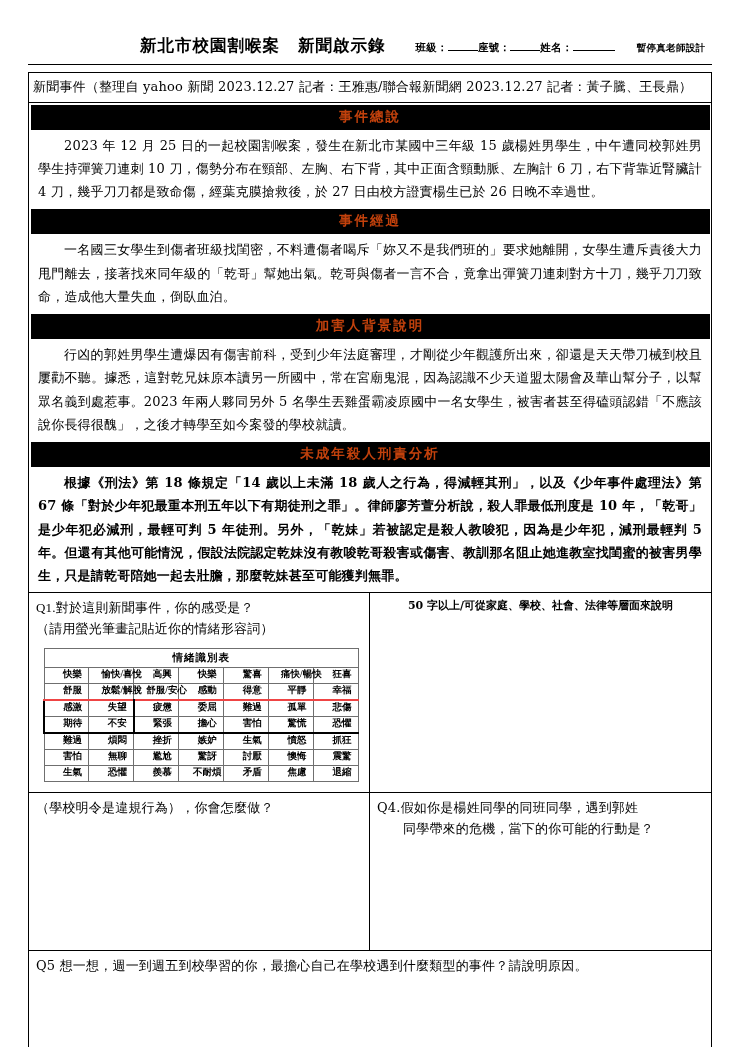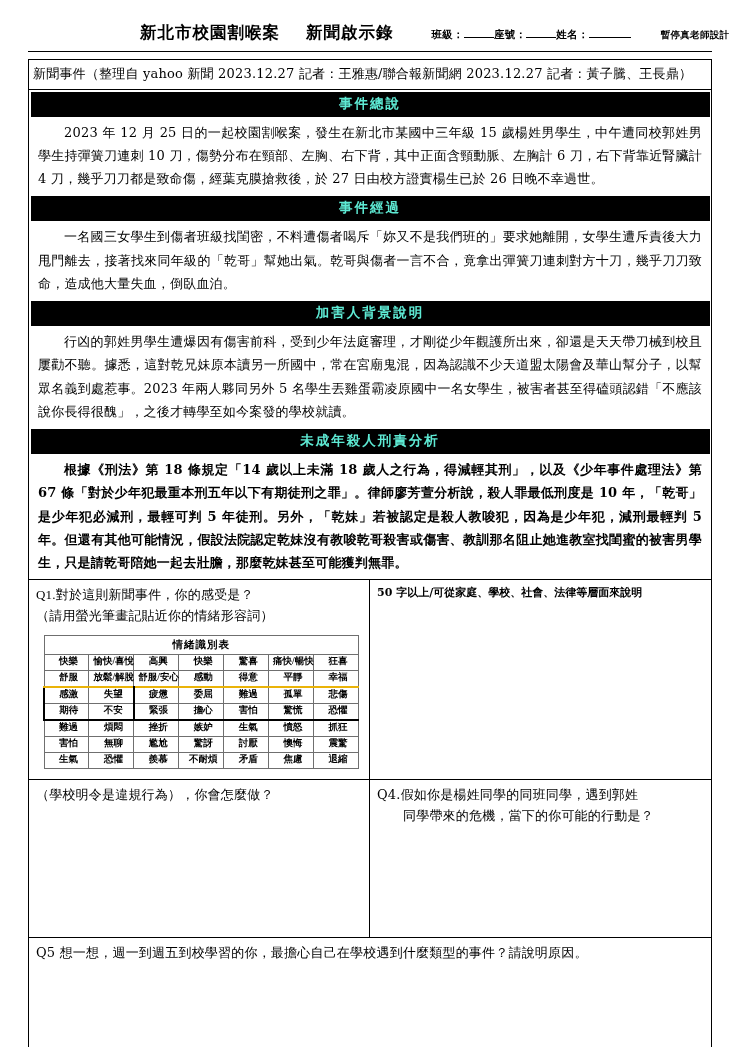--- a/index.html
+++ b/index.html
@@ -22,21 +22,22 @@
     position: relative;
   }
 
   
   .doc-header {
     display: flex;
     align-items: baseline;
     justify-content: flex-start;
     padding-left: 112px;
     padding-bottom: 7px;
-    gap: 8px;
+    gap: 0;
+    margin-top: 13px;
   }
   .doc-title {
     font-size: 16.5px;
     font-weight: bold;
     letter-spacing: 1px;
     white-space: nowrap;
   }
   .doc-subtitle {
     font-size: 16.5px;
     font-weight: bold;
@@ -81,21 +82,21 @@
   .source-line {
     text-align: left;
     font-size: 13px;
     padding: 5px 4px 6px 4px;
     border-bottom: 1.6px solid #000;
     letter-spacing: 0.2px;
     white-space: nowrap;
   }
   .band {
     background: #000000;
-    color: #5eead4;
+    color: #c2410c;
     text-align: center;
     font-size: 13.5px;
     font-weight: bold;
     letter-spacing: 2px;
     padding: 3px 0 4px 0;
     margin: 1.5px 1.5px 0 1.5px;
   }
   .para {
     font-size: 13px;
     line-height: 1.78;
@@ -127,20 +128,21 @@
     padding: 4px 7px 3px 7px;
     letter-spacing: 0.2px;
   }
   .qhead .l2 { display: block; }
   .qhead .l2.indent { padding-left: 2em; font-family: Liberation Serif, serif; }
   .qhead .small {
     display: block;
     font-size: 11px;
     font-weight: bold;
     letter-spacing: 0;
+    text-align: center;
   }
   .qbody {
     min-height: 40px;
   }
   .qbody.tall { min-height: 108px; }
   .qcell.full {
     width: 100%;
     border-right: none;
   }
   .qbody.wide { min-height: 96px; }
@@ -152,33 +154,33 @@
   .emo-table {
     border-collapse: collapse;
     width: 100%;
     table-layout: fixed;
   }
   .emo-table th, .emo-table td {
     border: 1px solid #6f6f6f;
     text-align: center;
     font-size: 9.5px;
     font-weight: bold;
-    padding: 2px 0 3px 4px;
+    padding: 2px 0 3px 12px;
     letter-spacing: 0;
     line-height: 1.05;
     white-space: nowrap;
   }
   .emo-table th.emo-title {
     font-size: 10.5px;
     padding: 3px 0 4px 0;
     letter-spacing: 1px;
     border: 1px solid #6f6f6f;
   }
   .emo-table tr.thick-top td {
-    border-top: 2px solid #eab308;
+    border-top: 2px solid #ef4444;
   }
   .emo-table td.thick-left {
     border-left: 2px solid #000;
   }
   .emo-table td.thick-right {
     border-right: 2px solid #000;
   }
   .emo-table tr.thick-bottom td {
     border-bottom: 2px solid #000;
   }

